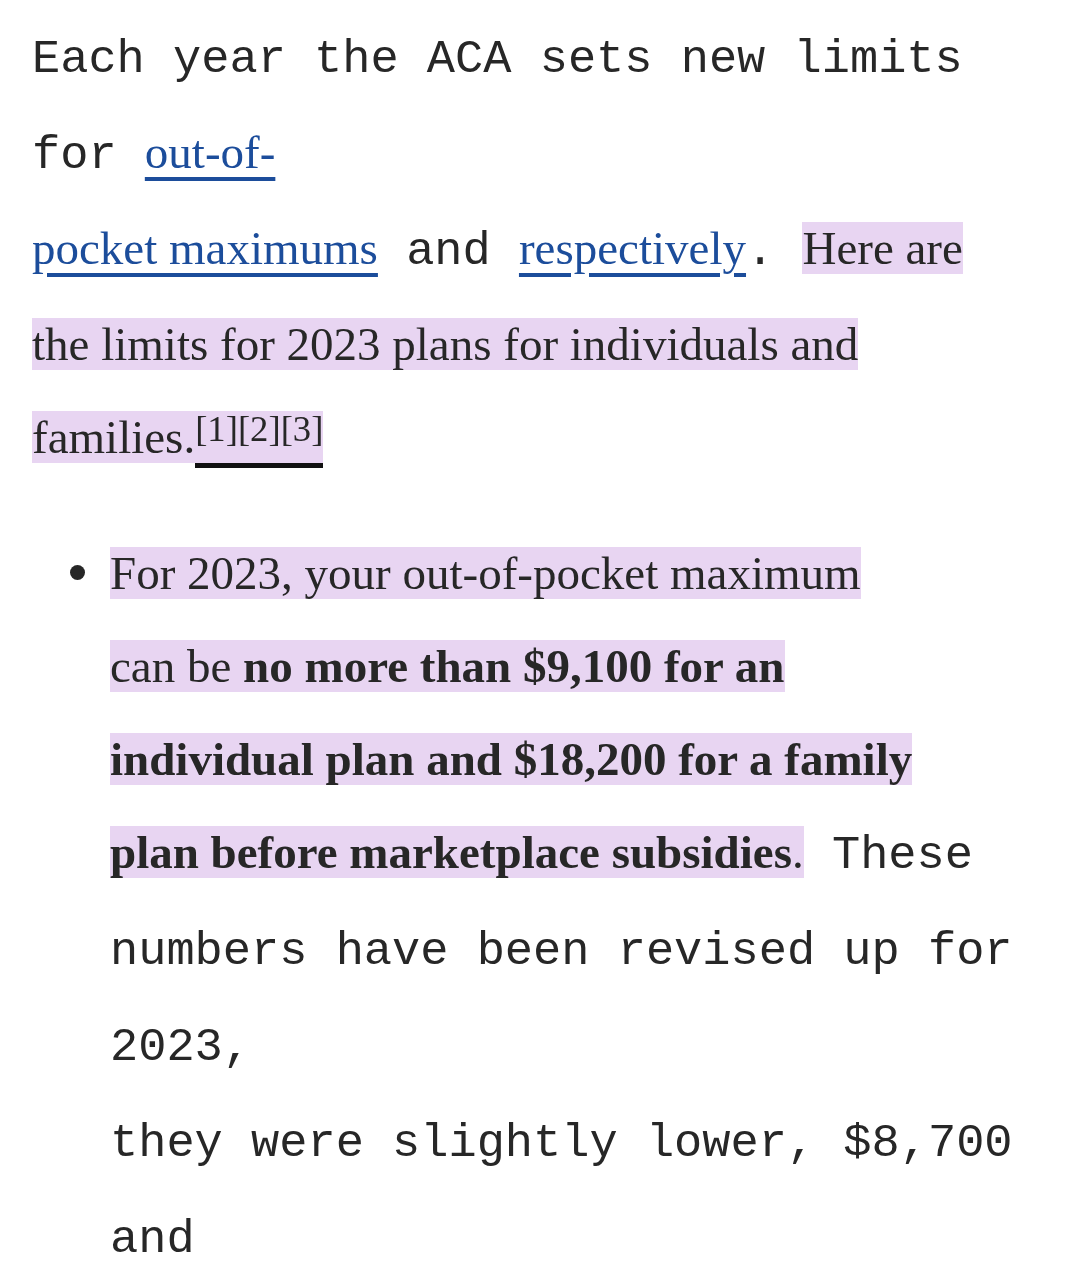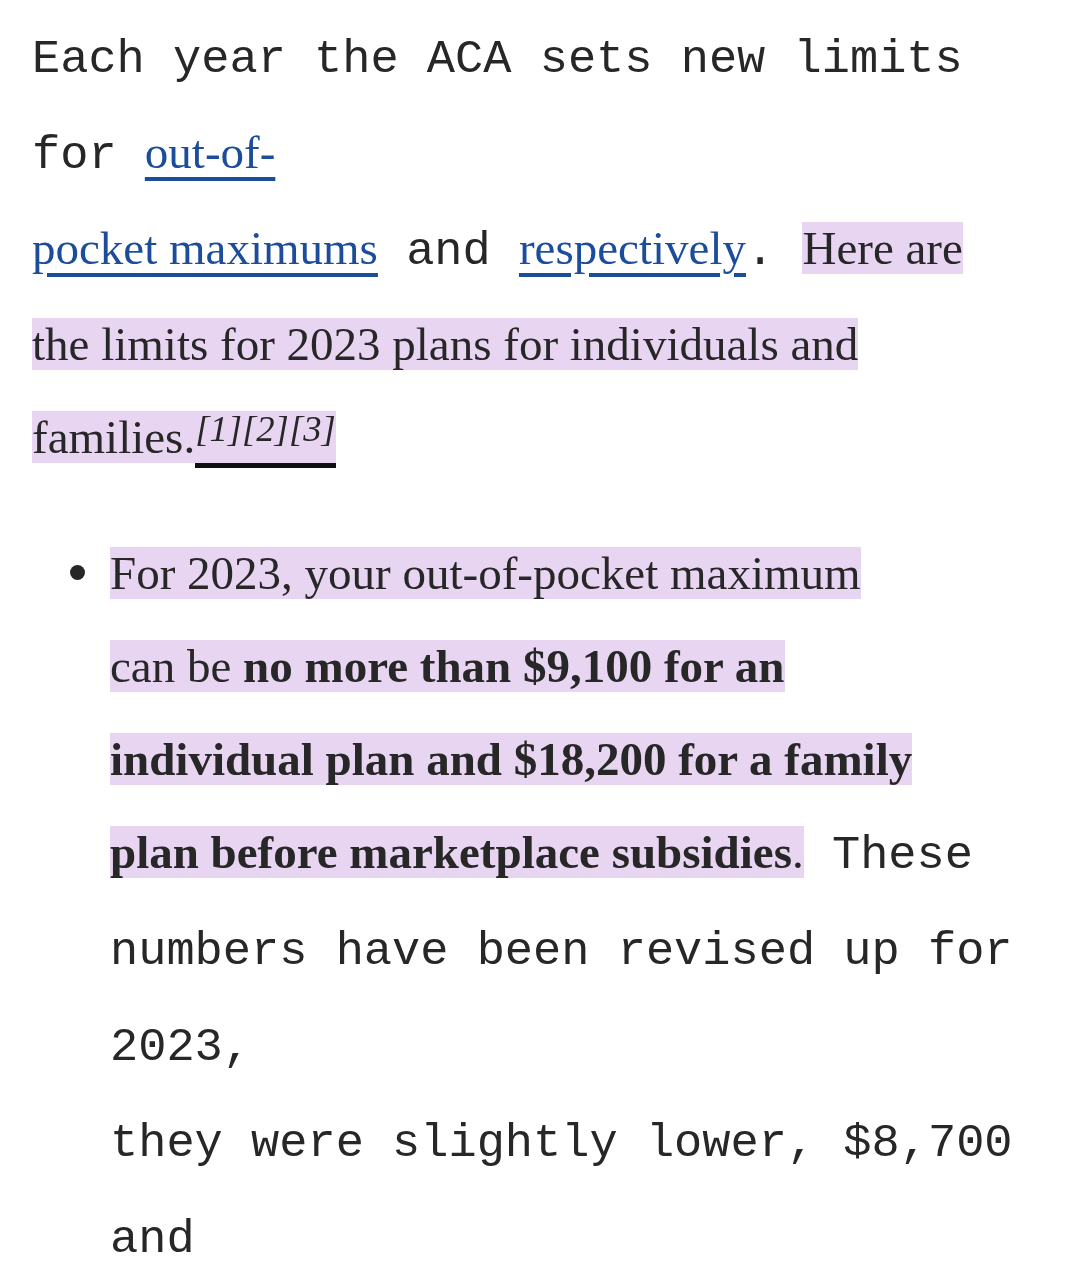--- a/index.html
+++ b/index.html
@@ -62,21 +62,20 @@
     background:var(--highlight);
   }
   .seg-highlight-bold{
     background:var(--highlight);
     font-weight:bold;
   }
   .footnote-group{
     background:var(--highlight);
     border-bottom:5px solid var(--footnote-underline);
     white-space:nowrap;
-    font-style:italic;
   }
   .footnote-ref{
     color:var(--text);
     text-decoration:none;
     font-size:0.78em;
     position:relative;
     top:-0.33em;
     cursor:pointer;
   }
 </style>

